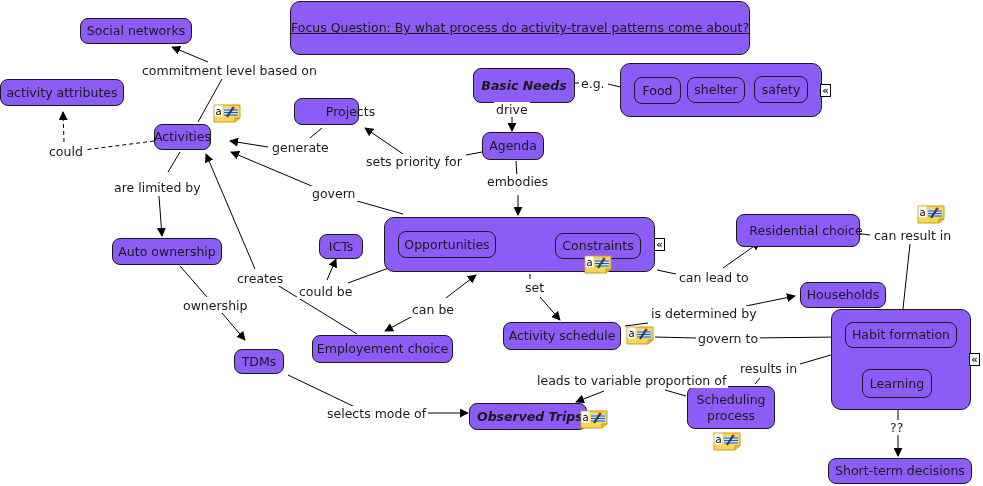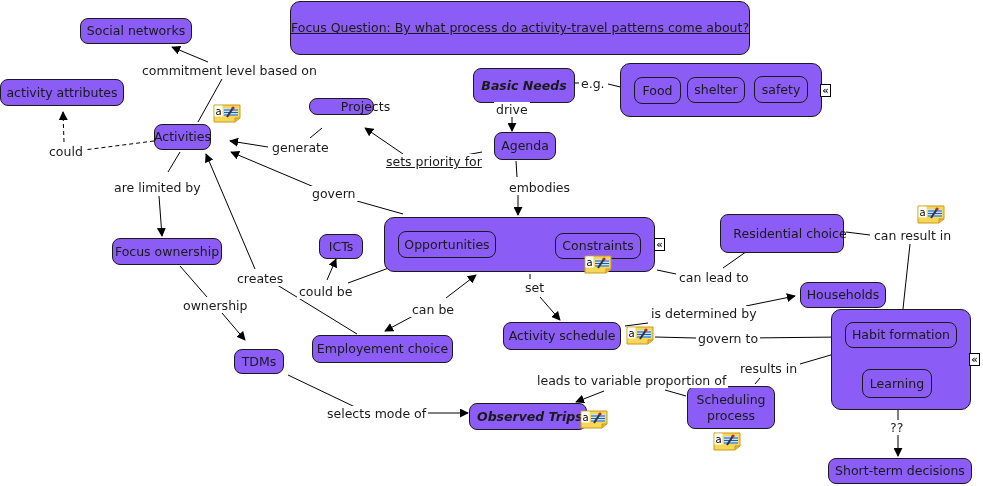--- a/index.html
+++ b/index.html
@@ -105,51 +105,51 @@
 
 <div class="node" style="left:80px;top:18px;width:112px;height:26px;">
     <span>Social networks</span>
   </div>
 <div class="node" style="left:0px;top:79px;width:124px;height:27px;">
     <span>activity attributes</span>
   </div>
 <div class="node" style="left:154px;top:124px;width:57px;height:26px;">
     <span>Activities</span>
   </div>
-<div class="node" style="left:309px;top:98px;width:65px;height:17px;padding-left:48px;">
+<div class="node" style="left:294px;top:98px;width:65px;height:27px;padding-left:48px;">
     <span>Projects</span>
   </div>
 <div class="node bold" style="left:465px;top:68px;width:102px;height:35px;margin-left:8px;">
     <span>Basic Needs</span>
   </div>
 <div class="node" style="left:634px;top:77px;width:47px;height:27px;">
     <span>Food</span>
   </div>
 <div class="node" style="left:687px;top:77px;width:58px;height:26px;">
     <span>shelter</span>
   </div>
 <div class="node" style="left:754px;top:76px;width:54px;height:27px;">
     <span>safety</span>
   </div>
-<div class="node" style="left:482px;top:132px;width:62px;height:28px;margin-left:12px;">
+<div class="node" style="left:482px;top:132px;width:62px;height:28px;">
     <span>Agenda</span>
   </div>
 <div class="node" style="left:112px;top:238px;width:110px;height:27px;">
-    <span>Focus ownership</span>
+    <span>Auto ownership</span>
   </div>
 <div class="node" style="left:319px;top:234px;width:44px;height:25px;">
     <span>ICTs</span>
   </div>
 <div class="node" style="left:398px;top:231px;width:98px;height:27px;">
     <span>Opportunities</span>
   </div>
 <div class="node" style="left:555px;top:233px;width:86px;height:26px;">
     <span>Constraints</span>
   </div>
-<div class="node" style="left:720px;top:214px;width:124px;height:39px;padding-left:16px;">
+<div class="node" style="left:736px;top:214px;width:124px;height:33px;padding-left:16px;">
     <span>Residential choice</span>
   </div>
 <div class="node" style="left:800px;top:282px;width:86px;height:26px;">
     <span>Households</span>
   </div>
 <div class="node" style="left:312px;top:335px;width:141px;height:28px;">
     <span>Employement choice</span>
   </div>
 <div class="node" style="left:503px;top:322px;width:118px;height:28px;">
     <span>Activity schedule</span>
@@ -171,24 +171,24 @@
   </div>
 <div class="node" style="left:828px;top:458px;width:144px;height:26px;">
     <span>Short-term decisions</span>
   </div>
 
 <span class="lbl" style="left:140px;top:63px;">commitment level based on</span>
 <span class="lbl" style="left:47px;top:144px;">could</span>
 <span class="lbl" style="left:270px;top:140px;">generate</span>
 <span class="lbl" style="left:579px;top:76px;">e.g.</span>
 <span class="lbl" style="left:494px;top:102px;">drive</span>
-<span class="lbl" style="left:384px;top:154px;text-decoration:underline;">sets priority for</span>
+<span class="lbl" style="left:364px;top:154px;">sets priority for</span>
 <span class="lbl" style="left:112px;top:180px;">are limited by</span>
 <span class="lbl" style="left:310px;top:186px;">govern</span>
-<span class="lbl" style="left:485px;top:180px;margin-left:22px;">embodies</span>
+<span class="lbl" style="left:485px;top:174px;">embodies</span>
 <span class="lbl" style="left:235px;top:271px;">creates</span>
 <span class="lbl" style="left:297px;top:284px;">could be</span>
 <span class="lbl" style="left:410px;top:302px;">can be</span>
 <span class="lbl" style="left:523px;top:280px;">set</span>
 <span class="lbl" style="left:677px;top:270px;">can lead to</span>
 <span class="lbl" style="left:872px;top:228px;">can result in</span>
 <span class="lbl" style="left:181px;top:298px;">ownership</span>
 <span class="lbl" style="left:649px;top:306px;">is determined by</span>
 <span class="lbl" style="left:696px;top:331px;">govern to</span>
 <span class="lbl" style="left:738px;top:361px;">results in</span>

